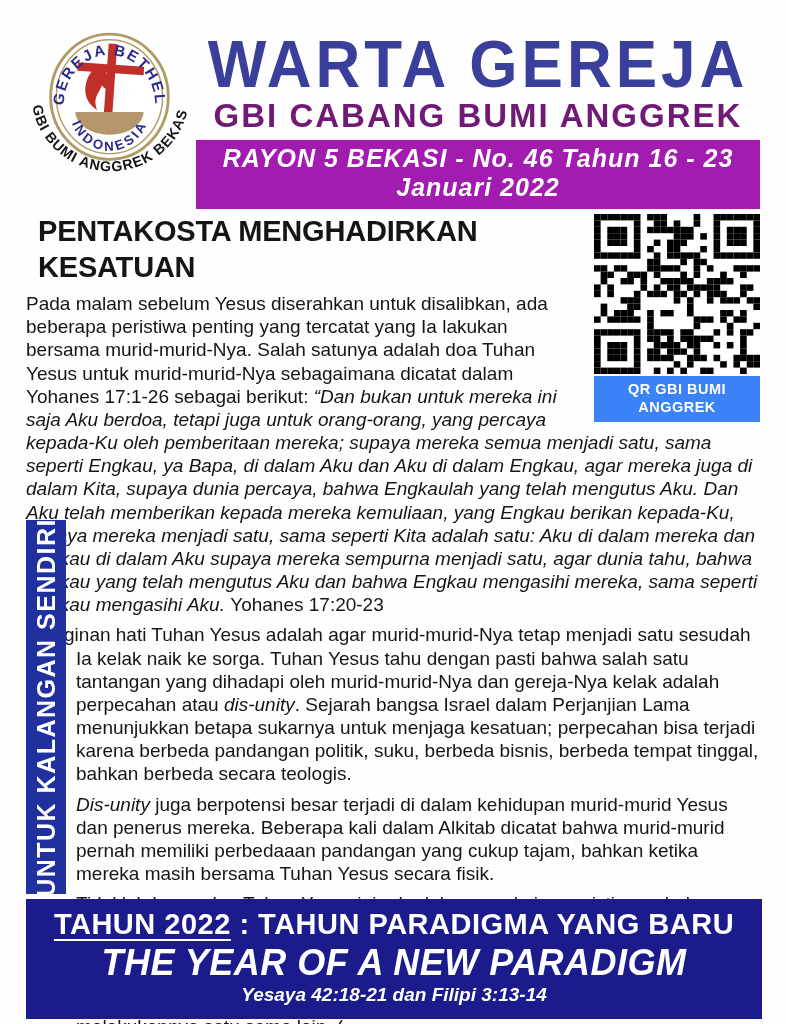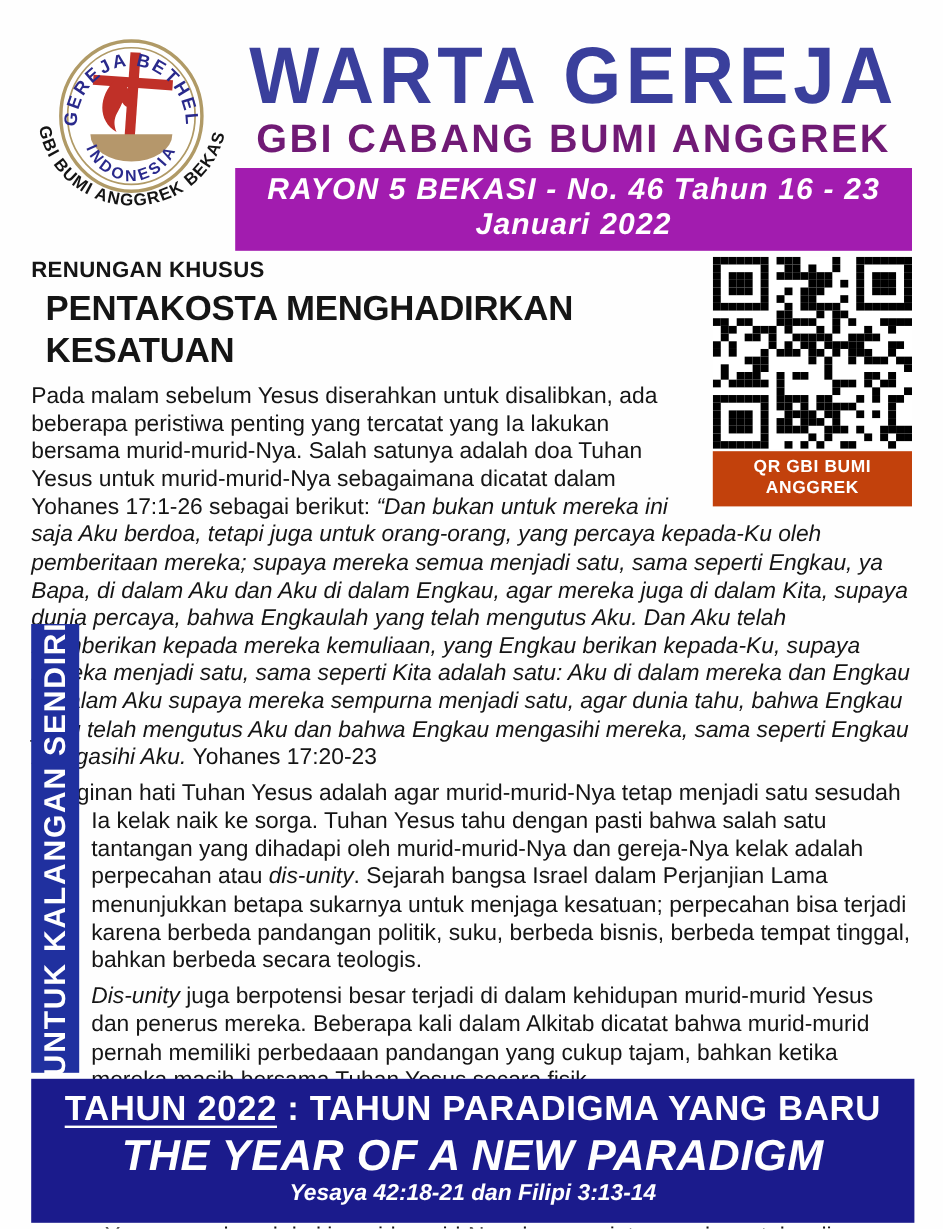--- a/index.html
+++ b/index.html
@@ -23,21 +23,21 @@
   .rayon-bar{
     background:#a21caf;color:#fff;font-style:italic;font-weight:700;
     font-size:25px;text-align:center;padding:4px 0 7px;margin-top:5px;
     letter-spacing:1px;
   }
   
   .article{margin-top:5px;font-size:19px;line-height:1.22;}
   .qr-float{float:right;width:166px;margin:0 0 6px 14px;}
   .qr-code{background:#fff;line-height:0;}
   .qr-label{
-    background:#c2410c;color:#fff;font-weight:700;font-size:14.5px;
+    background:#3b82f6;color:#fff;font-weight:700;font-size:14.5px;
     text-align:center;padding:5px 0;letter-spacing:.5px;margin-top:2px;
   }
   .kicker{font-weight:700;font-size:18.5px;letter-spacing:.3px;}
   .headline{font-weight:700;font-size:29px;margin:4px 0 7px 12px;letter-spacing:-0.2px;}
   .para{margin:0 0 7px 0;}
   .run-b{font-weight:400;}
   .run-i{font-style:italic;}
   .indent-block{padding-left:50px;}
   .hang-first{text-indent:-50px;}
   .bullet{margin:0 0 6px 0;}
@@ -409,21 +409,20 @@
             <rect x="54" y="144" width="6" height="6" fill="#000"></rect>
             <rect x="66" y="144" width="6" height="6" fill="#000"></rect>
             <rect x="78" y="144" width="6" height="6" fill="#000"></rect>
             <rect x="96" y="144" width="6" height="6" fill="#000"></rect>
             <rect x="102" y="144" width="6" height="6" fill="#000"></rect>
             <rect x="132" y="144" width="6" height="6" fill="#000"></rect>
           </svg></div>
       <div class="qr-label">QR GBI BUMI ANGGREK</div>
     </div>
 
-    <div class="kicker">RENUNGAN KHUSUS</div>
     <div class="headline">PENTAKOSTA MENGHADIRKAN KESATUAN</div>
 
     <p class="para"><span class="run-n">Pada malam sebelum Yesus diserahkan untuk disalibkan, ada beberapa peristiwa penting yang tercatat yang Ia lakukan bersama murid-murid-Nya. Salah satunya adalah doa Tuhan Yesus untuk murid-murid-Nya sebagaimana dicatat dalam </span><span class="run-b">Yohanes 17:1-26</span><span class="run-n"> sebagai berikut: </span><span class="run-i">“Dan bukan untuk mereka ini saja Aku berdoa, tetapi juga untuk orang-orang, yang percaya kepada-Ku oleh pemberitaan mereka; supaya mereka semua menjadi satu, sama seperti Engkau, ya Bapa, di dalam Aku dan Aku di dalam Engkau, agar mereka juga di dalam Kita, supaya dunia percaya, bahwa Engkaulah yang telah mengutus Aku. Dan Aku telah memberikan kepada mereka kemuliaan, yang Engkau berikan kepada-Ku, supaya mereka menjadi satu, sama seperti Kita adalah satu: Aku di dalam mereka dan Engkau di dalam Aku supaya mereka sempurna menjadi satu, agar dunia tahu, bahwa Engkau yang telah mengutus Aku dan bahwa Engkau mengasihi mereka, sama seperti Engkau mengasihi Aku. </span><span class="run-b">Yohanes 17:20-23</span></p>
 
     <div class="indent-block">
       <p class="para hang-first"><span class="run-n">Keinginan hati Tuhan Yesus adalah agar murid-murid-Nya tetap menjadi satu sesudah Ia kelak naik ke sorga. Tuhan Yesus tahu dengan pasti bahwa salah satu tantangan yang dihadapi oleh murid-murid-Nya dan gereja-Nya kelak adalah perpecahan atau </span><span class="run-i">dis-unity</span><span class="run-n">. Sejarah bangsa Israel dalam Perjanjian Lama menunjukkan betapa sukarnya untuk menjaga kesatuan; perpecahan bisa terjadi karena berbeda pandangan politik, suku, berbeda bisnis, berbeda tempat tinggal, bahkan berbeda secara teologis.</span></p>
       <p class="para"><span class="run-i">Dis-unity</span><span class="run-n"> juga berpotensi besar terjadi di dalam kehidupan murid-murid Yesus dan penerus mereka. Beberapa kali dalam Alkitab dicatat bahwa murid-murid pernah memiliki perbedaaan pandangan yang cukup tajam, bahkan ketika mereka masih bersama Tuhan Yesus secara fisik.</span></p>
       <p class="para"><span class="run-n">Tidaklah heran doa Tuhan Yesus ini ada dalam rangkaian peristiwa sebelum penyerahan diri-Nya, memiliki nuansa dan pesan </span><span class="run-i">unity</span><span class="run-n">. Menggunakan </span><span class="run-b">Yohanes 13-16</span><span class="run-n"> sebagai telaah, kita melihat segmen-segmen di mana banyak pesan </span><span class="run-i">unity</span><span class="run-n"> Tuhan Yesus ajarkan:</span></p>
 
       <div>

